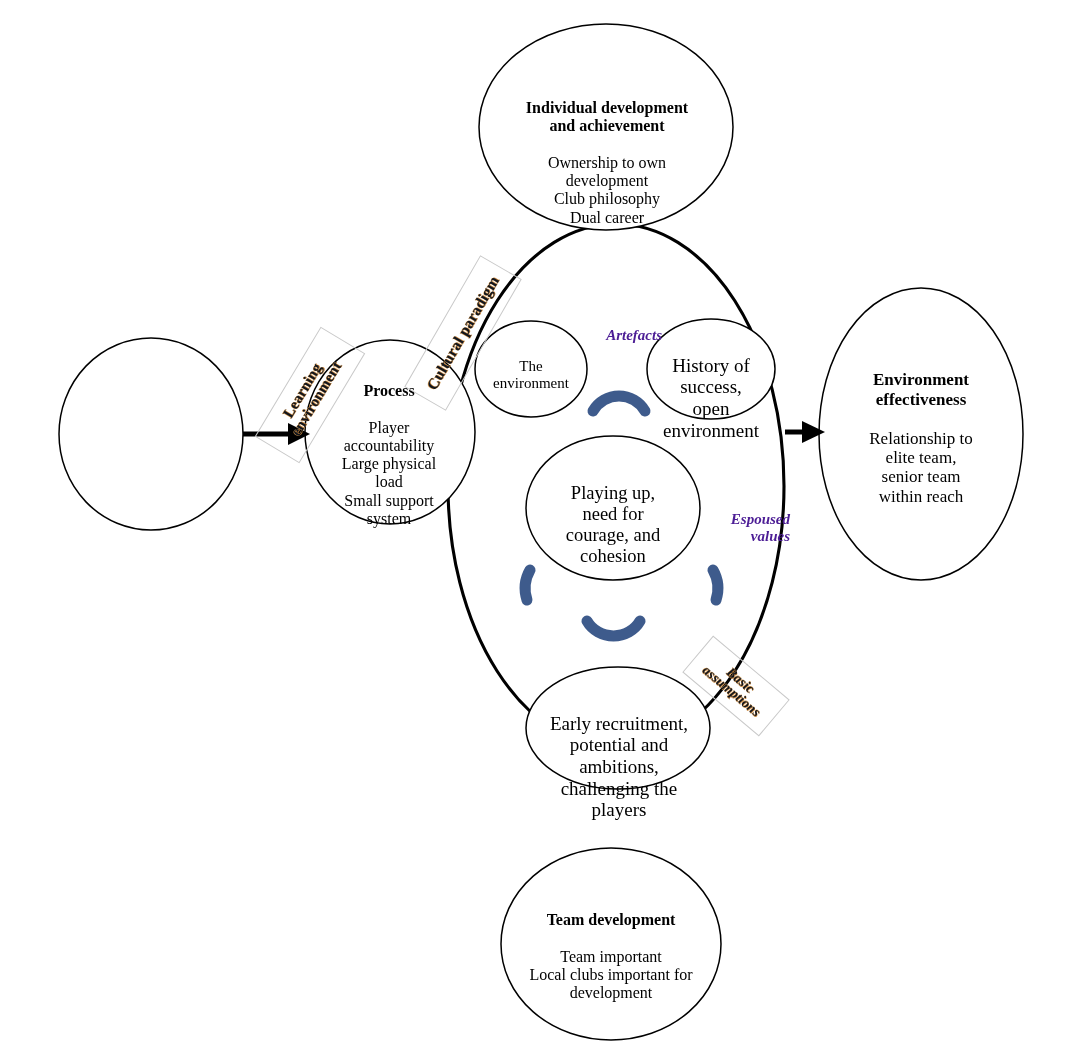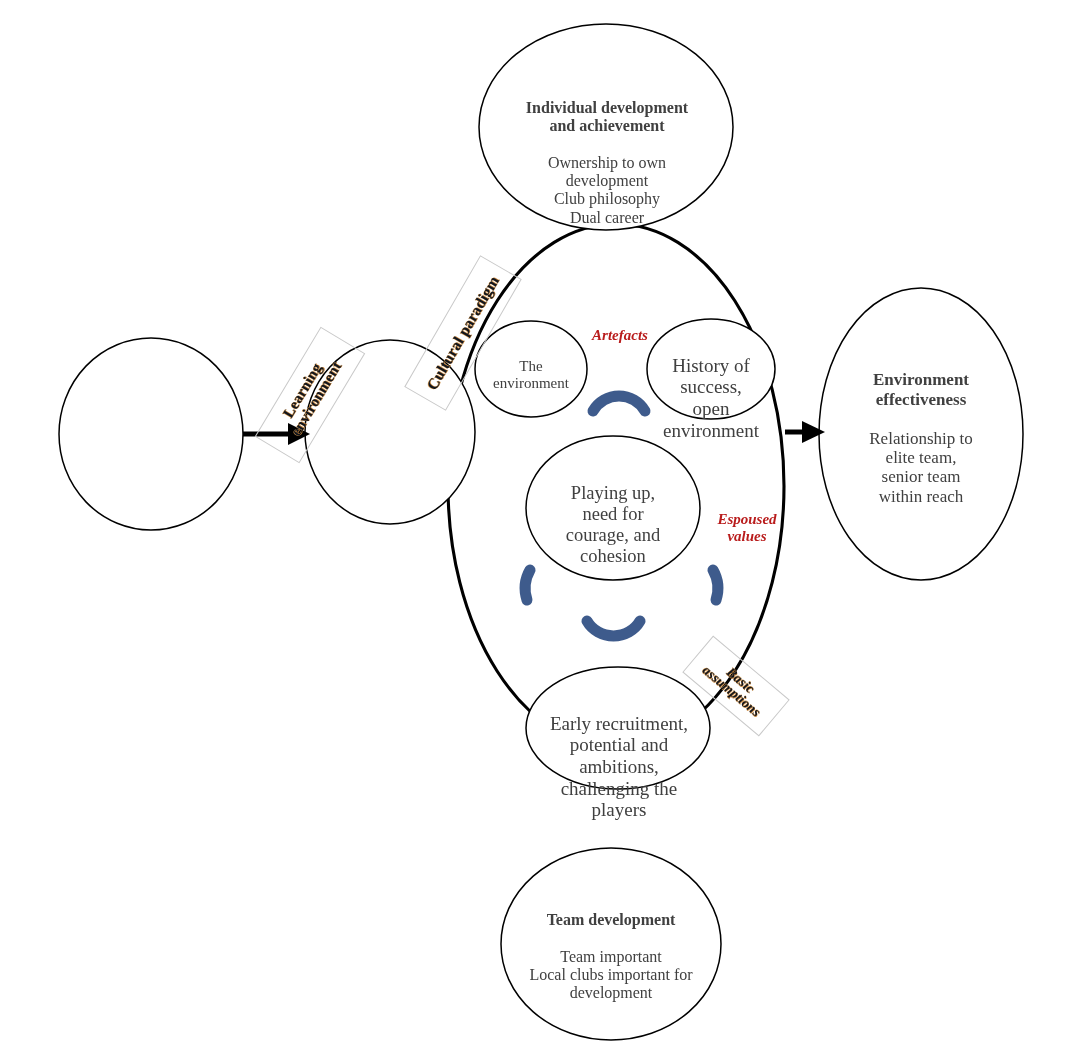--- a/index.html
+++ b/index.html
@@ -24,44 +24,44 @@
     left: 0;
     top: 0;
     width: 1071px;
     height: 1064px;
   }
   
   .tblock {
     position: absolute;
     text-align: center;
     line-height: 1.14;
-    color: #404040;
+    color: #000000;
     white-space: pre-line;
   }
   .tblock .hd {
     font-weight: bold;
     display: block;
   }
   .tblock .bd {
     display: block;
   }
   .sz-18 { font-size: 18.5px; }
   .sz-17 { font-size: 17px; }
   .sz-16 { font-size: 16px; }
   .sz-15 { font-size: 15px; }
   .sz-14 { font-size: 19px; }
 
   .italic-lbl {
     position: absolute;
     font-style: italic;
     font-weight: bold;
     font-size: 15px;
-    text-align: center;
+    text-align: right;
     line-height: 1.15;
-    color: #b91c1c;
+    color: #4c1d95;
   }
 
   
   .tag {
     position: absolute;
     border: 1px solid #c9c9c9;
     background: transparent;
     box-sizing: border-box;
     display: flex;
     align-items: center;
@@ -137,20 +137,29 @@
       <polygon points="288,423 310,434 288,445" fill="#000"></polygon>
     </g>
 
     <g>
       <line x1="785" y1="432" x2="805" y2="432" stroke="#000" stroke-width="5"></line>
       <polygon points="802,421 825,432 802,443" fill="#000"></polygon>
     </g>
   </svg>
 
 
+  <div class="tblock sz-16" style="left:322px; top:364px; width:134px;">
+    <span class="hd">Process</span>
+    <span class="bd">Player
+accountability
+Large physical
+load
+Small support
+system</span>
+  </div>
 
   <div class="tblock sz-16" style="left:486px; top:81px; width:242px;">
     <span class="hd">Individual development
 and achievement</span>
     <span class="bd">Ownership to own
 development
 Club philosophy
 Dual career</span>
   </div>
 

